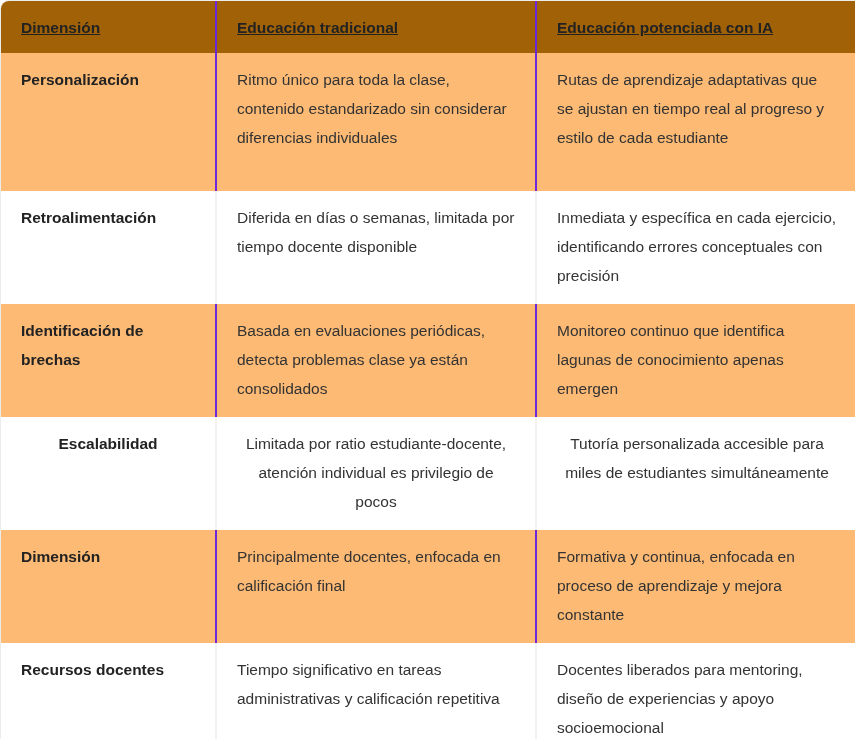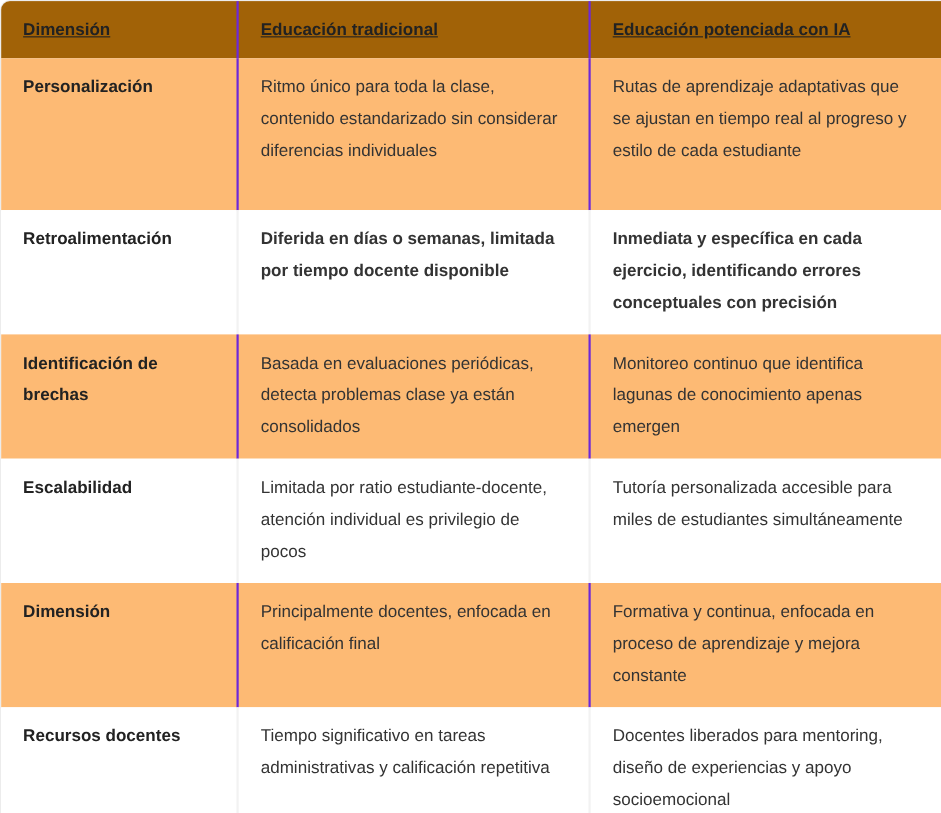--- a/index.html
+++ b/index.html
@@ -70,23 +70,23 @@
   }
   table.compare tbody tr.plain td {
     background: #ffffff;
     border-left: 2px solid #f2f2f2;
   }
   table.compare tbody tr.plain td:first-child {
     border-left: none;
     margin-left: 20px;
   }
   tr.r1 td { height: 138px; box-sizing: border-box; }
-  tr.r2 td { height: 110px; box-sizing: border-box; font-weight: bold; }
+  tr.r2 td { height: 110px; box-sizing: border-box; }
   tr.r3 td { height: 110px; box-sizing: border-box; margin-left: 39px; }
-  tr.r4 td { height: 110px; box-sizing: border-box; }
+  tr.r4 td { height: 110px; box-sizing: border-box; text-align: center; }
   tr.r5 td { height: 110px; box-sizing: border-box; }
   tr.r6 td { height: 120px; box-sizing: border-box; }
 </style>
 </head>
 <body>
 
 <div class="table-wrap">
   <table class="compare">
     <colgroup>
       <col class="c1">

